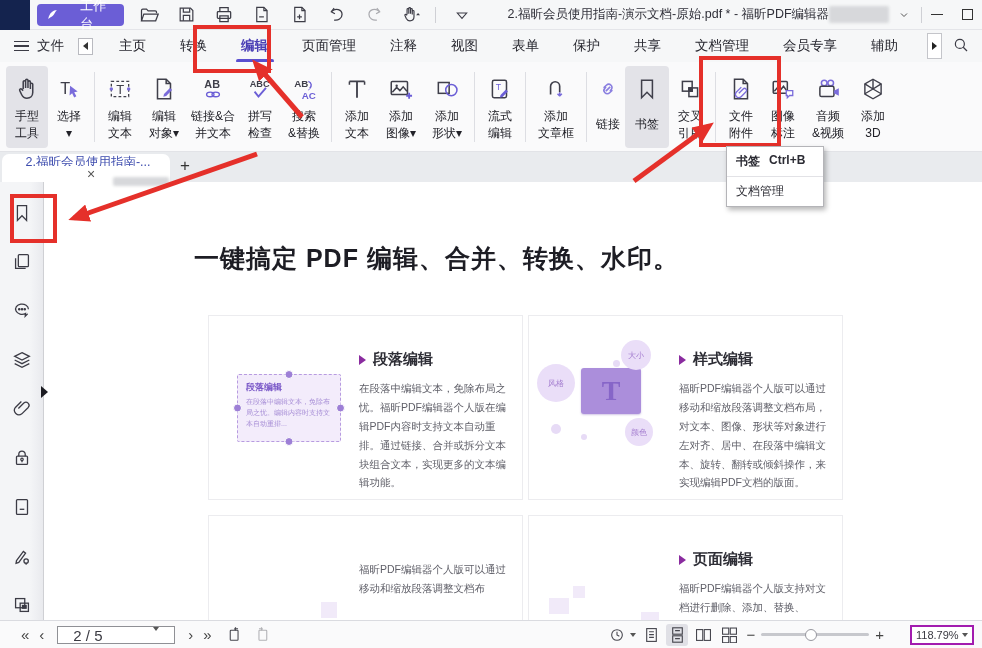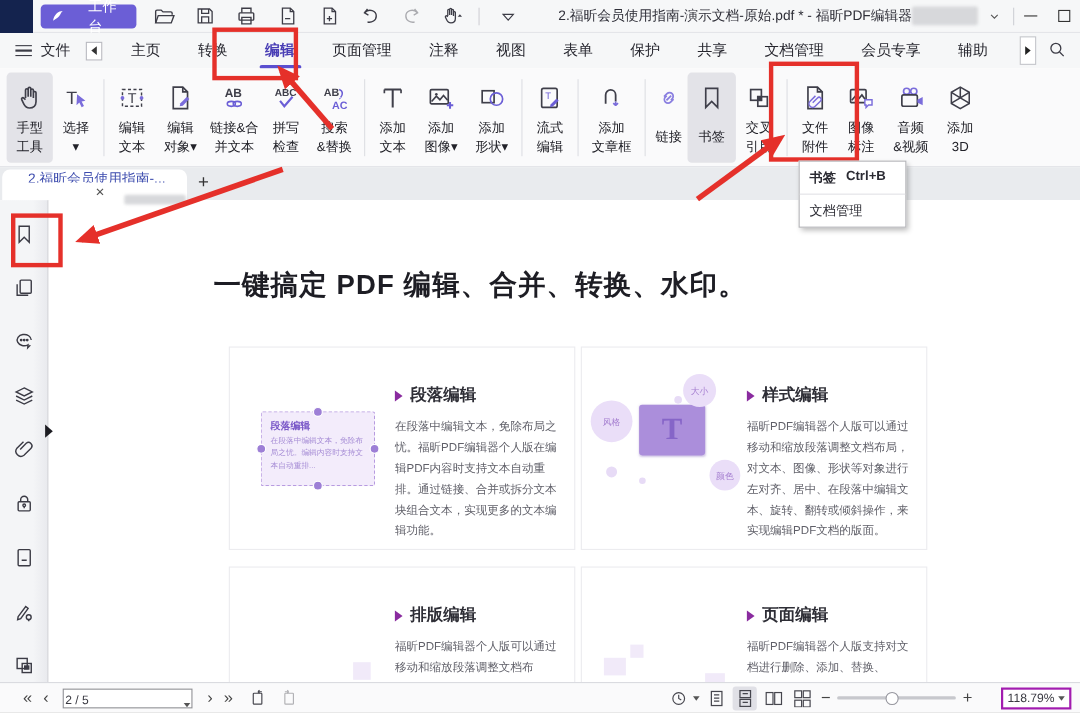--- a/index.html
+++ b/index.html
@@ -79,21 +79,21 @@
 
   
   .t-square { position:absolute; left:52px; top:52px; width:60px; height:46px; background:#ab8edb; border-radius:3px; display:flex; align-items:center; justify-content:center; font-family:"Liberation Serif", serif; font-size:28px; font-weight:bold; color:#8665c8; box-shadow:0 1px 2px rgba(120,90,180,.35); }
   .bub { position:absolute; border-radius:50%; background:#eadef8; color:#a57fd0; display:flex; align-items:center; justify-content:center; font-size:8px; }
   .dot { position:absolute; border-radius:50%; background:#e7dbf6; }
   .lsq { position:absolute; background:#f1eaf9; }
 
   
   .statusbar { position:absolute; left:0; right:0; bottom:0; height:28px; background:#fafafb; border-top:1px solid #dadbe0; display:flex; align-items:center; font-size:13px; color:#3a3a42; }
   .nav-glyph { font-size:15px; color:#444; padding:0 5px; }
-  .page-combo { width:118px; height:18px; border:1px solid #8f9095; background:#fff; display:flex; align-items:flex-end; justify-content:space-between; padding:0 1px; font-size:11px; margin:0 8px; }
+  .page-combo { width:118px; height:18px; border:1px solid #8f9095; background:#fff; display:flex; align-items:flex-start; justify-content:space-between; padding:0 15px; font-size:15px; margin:0 8px; }
   .caret-down { width:0; height:0; border-left:3.5px solid transparent; border-right:3.5px solid transparent; border-top:4.5px solid #555; }
   .sb-ico { width:20px; height:20px; display:flex; align-items:center; justify-content:center; margin-left:8px; color:#46464e; }
   .sb-ico.dis { opacity:.4; }
   .status-right { margin-left:auto; display:flex; align-items:center; margin-right:8px; }
   .view-ico { width:22px; height:22px; display:flex; align-items:center; justify-content:center; border-radius:3px; margin-left:4px; color:#46464e; }
   .view-ico.selected { background:#e0e0e6; }
   .zoom-minus,.zoom-plus { font-size:15px; color:#444; padding:0 6px; }
   .slider { position:relative; width:108px; height:3px; background:#c7c8cd; border-radius:2px; }
   .slider .knob { position:absolute; left:46%; top:50%; transform:translate(-50%,-50%); width:12px; height:12px; border-radius:50%; background:#fff; border:1.5px solid #97979f; }
   .zoom-combo { width:64px; height:20px; border:2px solid #a21caf; background:#fff; display:flex; align-items:center; justify-content:space-between; padding:0 4px; font-size:11px; margin-left:20px; }
@@ -583,44 +583,40 @@
             </div>
           <div class="card-body">在段落中编辑文本，免除布局之忧。福昕PDF编辑器个人版在编辑PDF内容时支持文本自动重排。通过链接、合并或拆分文本块组合文本，实现更多的文本编辑功能。</div>
         </div>
       </div>
 
       <div class="card">
         <div class="illo">
           <div class="t-square">T</div>
           <div class="bub" style="left:8px;top:48px;width:38px;height:38px;">风格</div>
           <div class="bub" style="left:92px;top:24px;width:30px;height:30px;">大小</div>
-          <div class="bub" style="left:116px;top:102px;width:28px;height:28px;">颜色</div>
+          <div class="bub" style="left:96px;top:102px;width:28px;height:28px;">颜色</div>
           <span class="dot" style="left:84px;top:44px;width:7px;height:7px;"></span>
           <span class="dot" style="left:22px;top:108px;width:10px;height:10px;"></span>
           <span class="dot" style="left:52px;top:118px;width:6px;height:6px;"></span>
         </div>
         <div class="txt">
           <div class="ct-row">
               <span class="bullet"></span>
               <span class="card-title">样式编辑</span>
             </div>
           <div class="card-body">福昕PDF编辑器个人版可以通过移动和缩放段落调整文档布局，对文本、图像、形状等对象进行左对齐、居中、在段落中编辑文本、旋转、翻转或倾斜操作，来实现编辑PDF文档的版面。</div>
         </div>
       </div>
 
       <div class="card">
         <div class="illo">
           <span class="lsq" style="left:112px;top:86px;width:16px;height:16px;"></span>
 
         </div>
         <div class="txt">
-          <div class="ct-row">
-              <span class="bullet"></span>
-              <span class="card-title">排版编辑</span>
-            </div>
           <div class="card-body">福昕PDF编辑器个人版可以通过移动和缩放段落调整文档布</div>
         </div>
       </div>
 
       <div class="card">
         <div class="illo">
           <span class="lsq" style="left:20px;top:82px;width:20px;height:16px;"></span>
           <span class="lsq" style="left:44px;top:70px;width:12px;height:12px;"></span>
           <span class="lsq" style="left:112px;top:96px;width:18px;height:14px;"></span>
 

